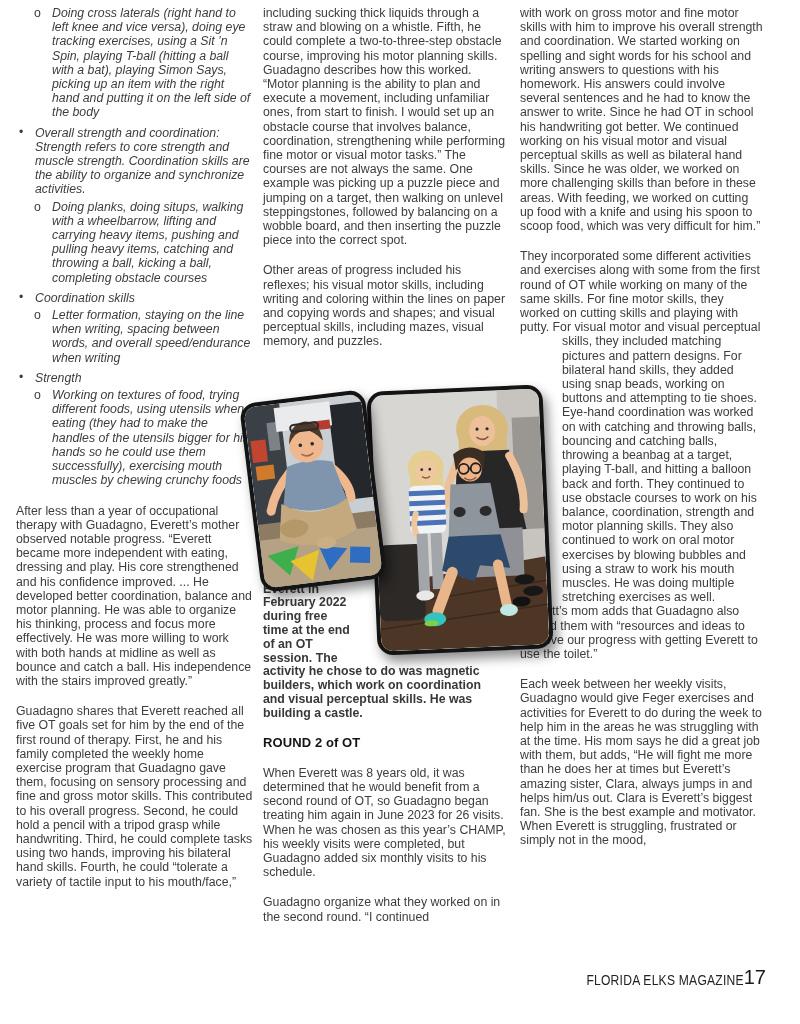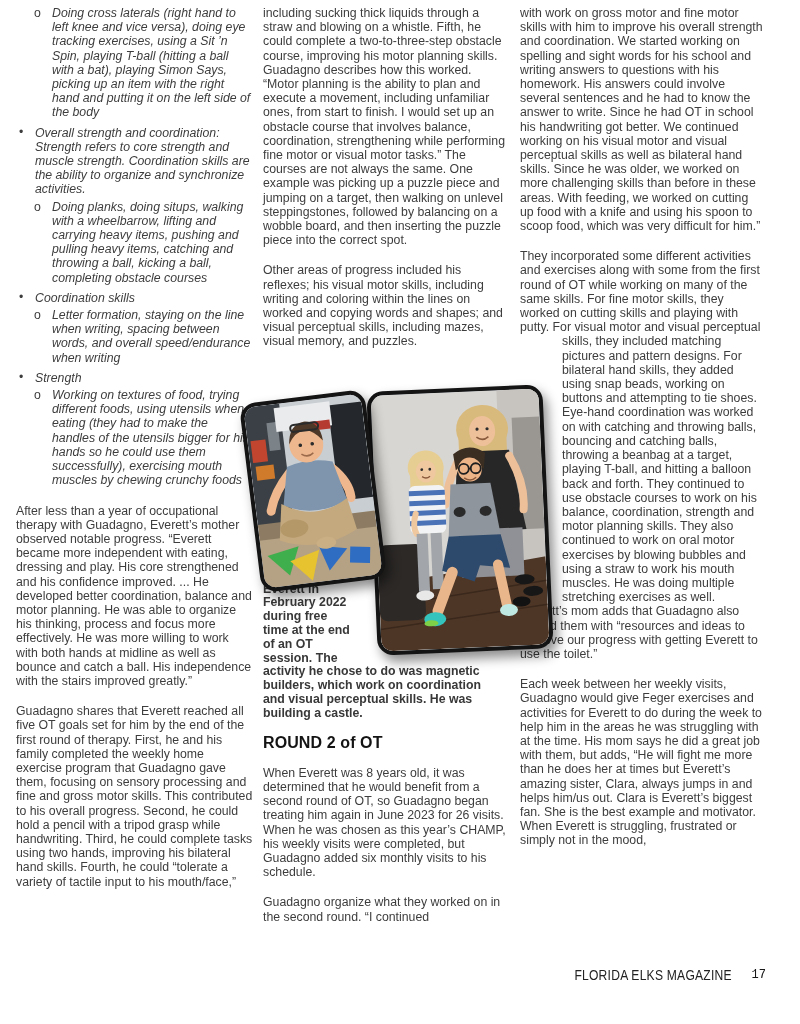--- a/index.html
+++ b/index.html
@@ -27,38 +27,38 @@
   .li-text{display:block;font-style:italic;}
   .after-list{margin-top:14px;}
 
   
   .photos-gap{height:205px;}
 
   
   .caption{font-weight:bold;line-height:13.8px;color:#383838;margin:0 0 13px 0;}
   .cap-spacer{float:right;width:152px;height:70px;}
 
-  .round-heading{font-weight:bold;color:#141414;font-size:16px;letter-spacing:.1px;margin:15px 0 14px 0;}
+  .round-heading{font-weight:bold;color:#141414;font-size:13px;letter-spacing:.1px;margin:15px 0 14px 0;}
 
   
   .wrap-spacer-left{float:left;width:42px;height:264px;}
 
   
   .photo{position:absolute;border:4px solid #141414;border-radius:16px;
          box-shadow:4px 7px 12px rgba(0,0,0,.45);overflow:hidden;background:#cfd3d7;}
   .photo svg{display:block;width:100%;height:100%;}
   .photo1{left:250px;top:396px;width:118px;height:182px;transform:rotate(-7deg);z-index:4;}
   .photo2{left:372px;top:388px;width:168px;height:256px;transform:rotate(-2.5deg);z-index:3;}
 
   
   .footer{position:absolute;top:966px;left:520px;width:246px;
-          display:flex;justify-content:flex-end;align-items:center;gap:20px;}
+          display:flex;justify-content:flex-end;align-items:flex-end;gap:0;}
   .mag-name{display:inline-block;font-size:15.5px;font-weight:500;color:#222;
             transform:scaleX(.78);transform-origin:right center;white-space:nowrap;letter-spacing:.3px;}
-  .page-num{font-family:Liberation Mono, monospace;font-size:12px;font-weight:500;color:#191919;}
+  .page-num{font-family:Liberation Sans, sans-serif;font-size:20px;font-weight:500;color:#191919;}
 </style>
 </head>
 <body>
 
 <div class="col col1">
   <div class="li li-sub">
     <span class="marker">o</span>
     <span class="li-text">Doing cross laterals (right hand to left knee and vice versa), doing eye tracking exercises, using a Sit ’n Spin, playing T-ball (hitting a ball with a bat), playing Simon Says, picking up an item with the right hand and putting it on the left side of the body</span>
   </div>
   <div class="li li-main">
@@ -84,21 +84,21 @@
   <div class="li li-sub">
     <span class="marker">o</span>
     <span class="li-text">Working on textures of food, trying different foods, using utensils when eating (they had to make the handles of the utensils bigger for his hands so he could use them successfully), exercising mouth muscles by chewing crunchy foods</span>
   </div>
   <p class="after-list">After less than a year of occupational therapy with Guadagno, Everett’s mother observed notable progress. “Everett became more independent with eating, dressing and play. His core strengthened and his confidence improved. ... He developed better coordination, balance and motor planning. He was able to organize his thinking, process and focus more effectively. He was more willing to work with both hands at midline as well as bounce and catch a ball. His independence with the stairs improved greatly.”</p>
   <p>Guadagno shares that Everett reached all five OT goals set for him by the end of the first round of therapy. First, he and his family completed the weekly home exercise program that Guadagno gave them, focusing on sensory processing and fine and gross motor skills. This contributed to his overall progress. Second, he could hold a pencil with a tripod grasp while handwriting. Third, he could complete tasks using two hands, improving his bilateral hand skills. Fourth, he could “tolerate a variety of tactile input to his mouth/face,”</p>
 </div>
 
 <div class="col col2">
   <p>including sucking thick liquids through a straw and blowing on a whistle. Fifth, he could complete a two-to-three-step obstacle course, improving his motor planning skills. Guadagno describes how this worked. “Motor planning is the ability to plan and execute a movement, including unfamiliar ones, from start to finish. I would set up an obstacle course that involves balance, coordination, strengthening while performing fine motor or visual motor tasks.” The courses are not always the same. One example was picking up a puzzle piece and jumping on a target, then walking on unlevel steppingstones, followed by balancing on a wobble board, and then inserting the puzzle piece into the correct spot.</p>
-  <p>Other areas of progress included his reflexes; his visual motor skills, including writing and coloring within the lines on worked and copying words and shapes; and visual perceptual skills, including mazes, visual memory, and puzzles.</p>
+  <p>Other areas of progress included his reflexes; his visual motor skills, including writing and coloring within the lines on paper and copying words and shapes; and visual perceptual skills, including mazes, visual memory, and puzzles.</p>
   <div class="photos-gap"></div>
   <p class="caption">
     <span class="cap-spacer"></span>
     <span>Everett in February 2022 during free time at the end of an OT session. The activity he chose to do was magnetic builders, which work on coordination and visual perceptual skills. He was building a castle.</span>
   </p>
   <div class="round-heading">ROUND 2 of OT</div>
   <p>When Everett was 8 years old, it was determined that he would benefit from a second round of OT, so Guadagno began treating him again in June 2023 for 26 visits. When he was chosen as this year’s CHAMP, his weekly visits were completed, but Guadagno added six monthly visits to his schedule.</p>
   <p>Guadagno organize what they worked on in the second round. “I continued</p>
 </div>
 

